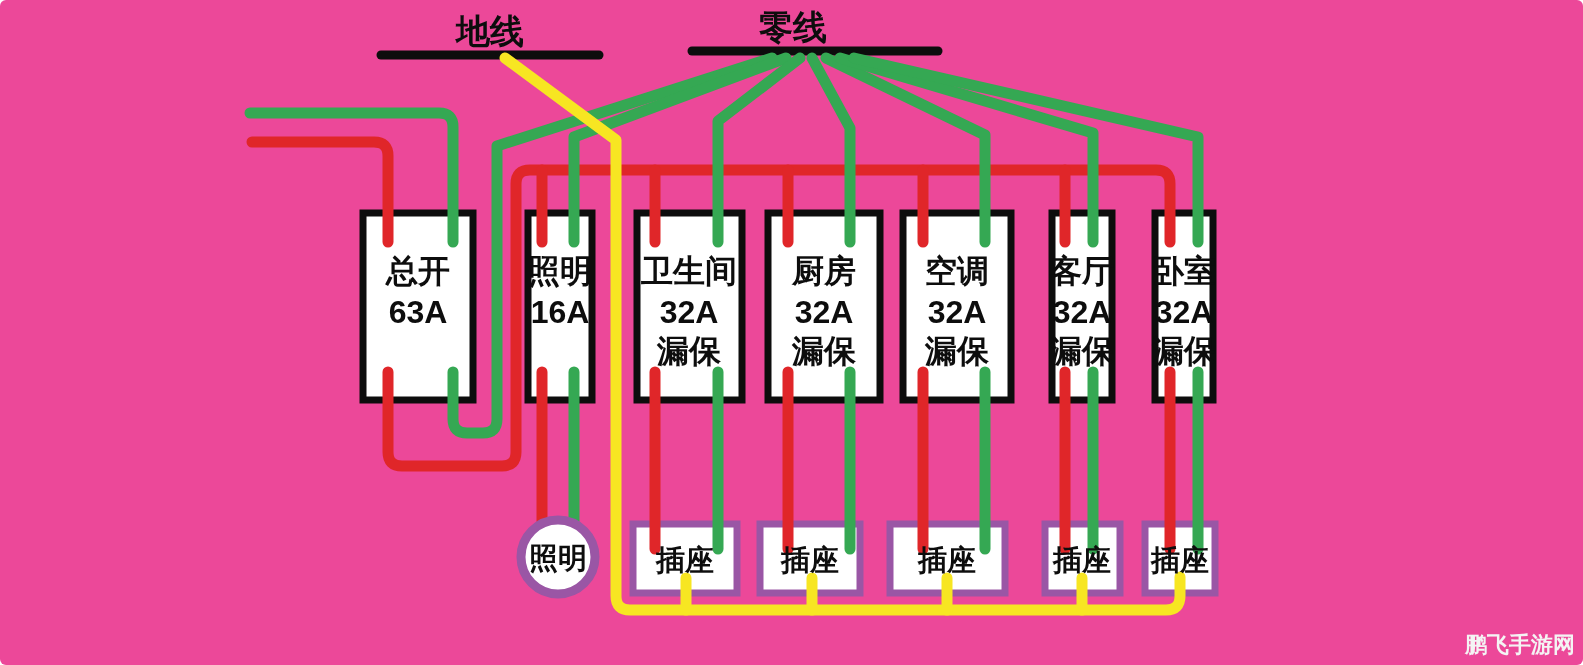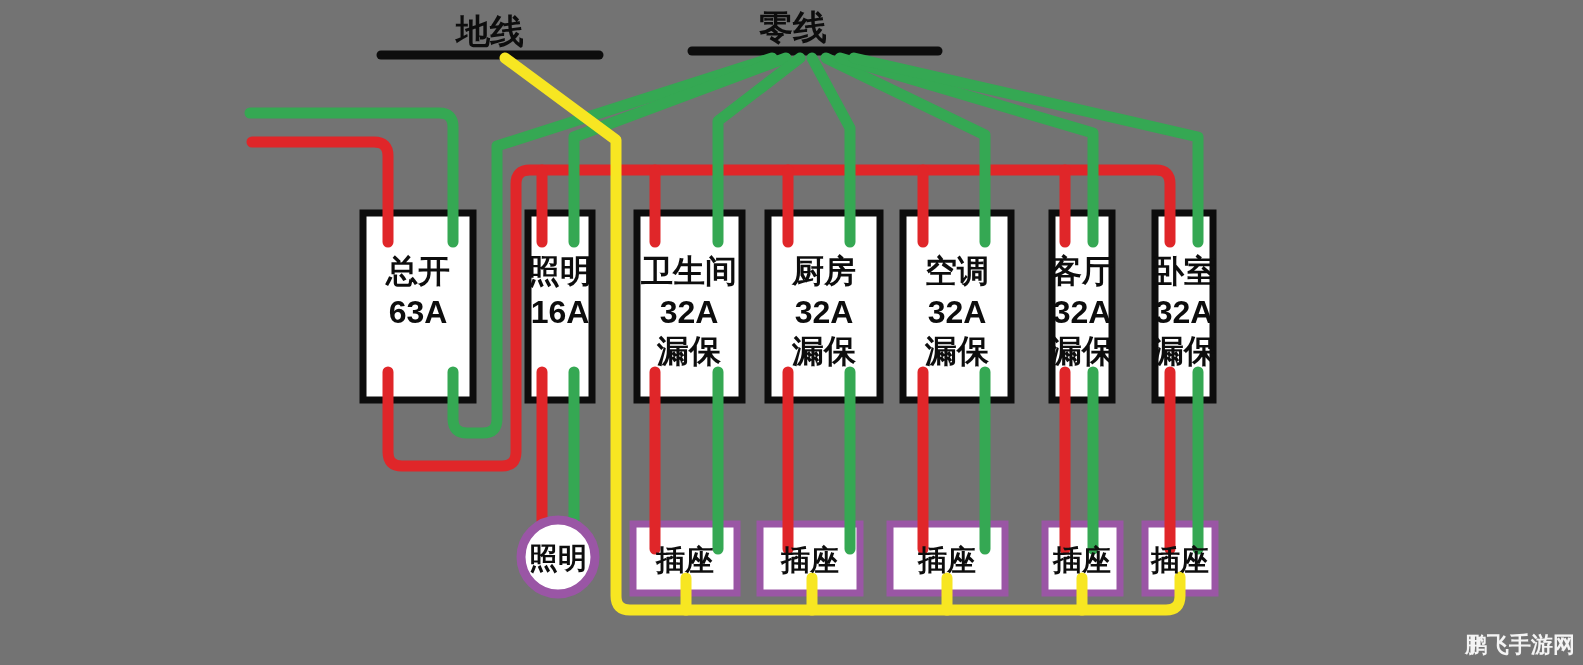--- a/index.html
+++ b/index.html
@@ -1,16 +1,16 @@
 <!DOCTYPE html>
 <html><head>
 <meta charset="utf-8">
 <style>
   html, body { margin: 0; padding: 0; background: #ffffff; }
-  .stage { width: 1583px; height: 665px; position: relative; background: #737373; overflow: hidden; }
+  .stage { width: 1583px; height: 665px; position: relative; background: #ec4899; overflow: hidden; border-radius: 6px; }
   svg { display: block; font-family: "Liberation Sans", "DejaVu Sans", sans-serif; }
   .bus-label   { font-size: 34px; font-weight: bold; fill: #0d0d0d; }
   .box-label   { font-size: 32px; font-weight: bold; fill: #0d0d0d; }
   .load-label  { font-size: 29px; font-weight: bold; fill: #0d0d0d; }
   .watermark   { font-size: 22px; font-weight: bold; }
   text { text-anchor: middle; }
   .wire { fill: none; stroke-width: 11; stroke-linecap: round; stroke-linejoin: round; }
   .busbar { stroke-width: 9; stroke-linecap: round; }
   .breaker-rect { fill: #ffffff; stroke-width: 7; }
   .socket-rect  { fill: #ffffff; stroke-width: 7; }

